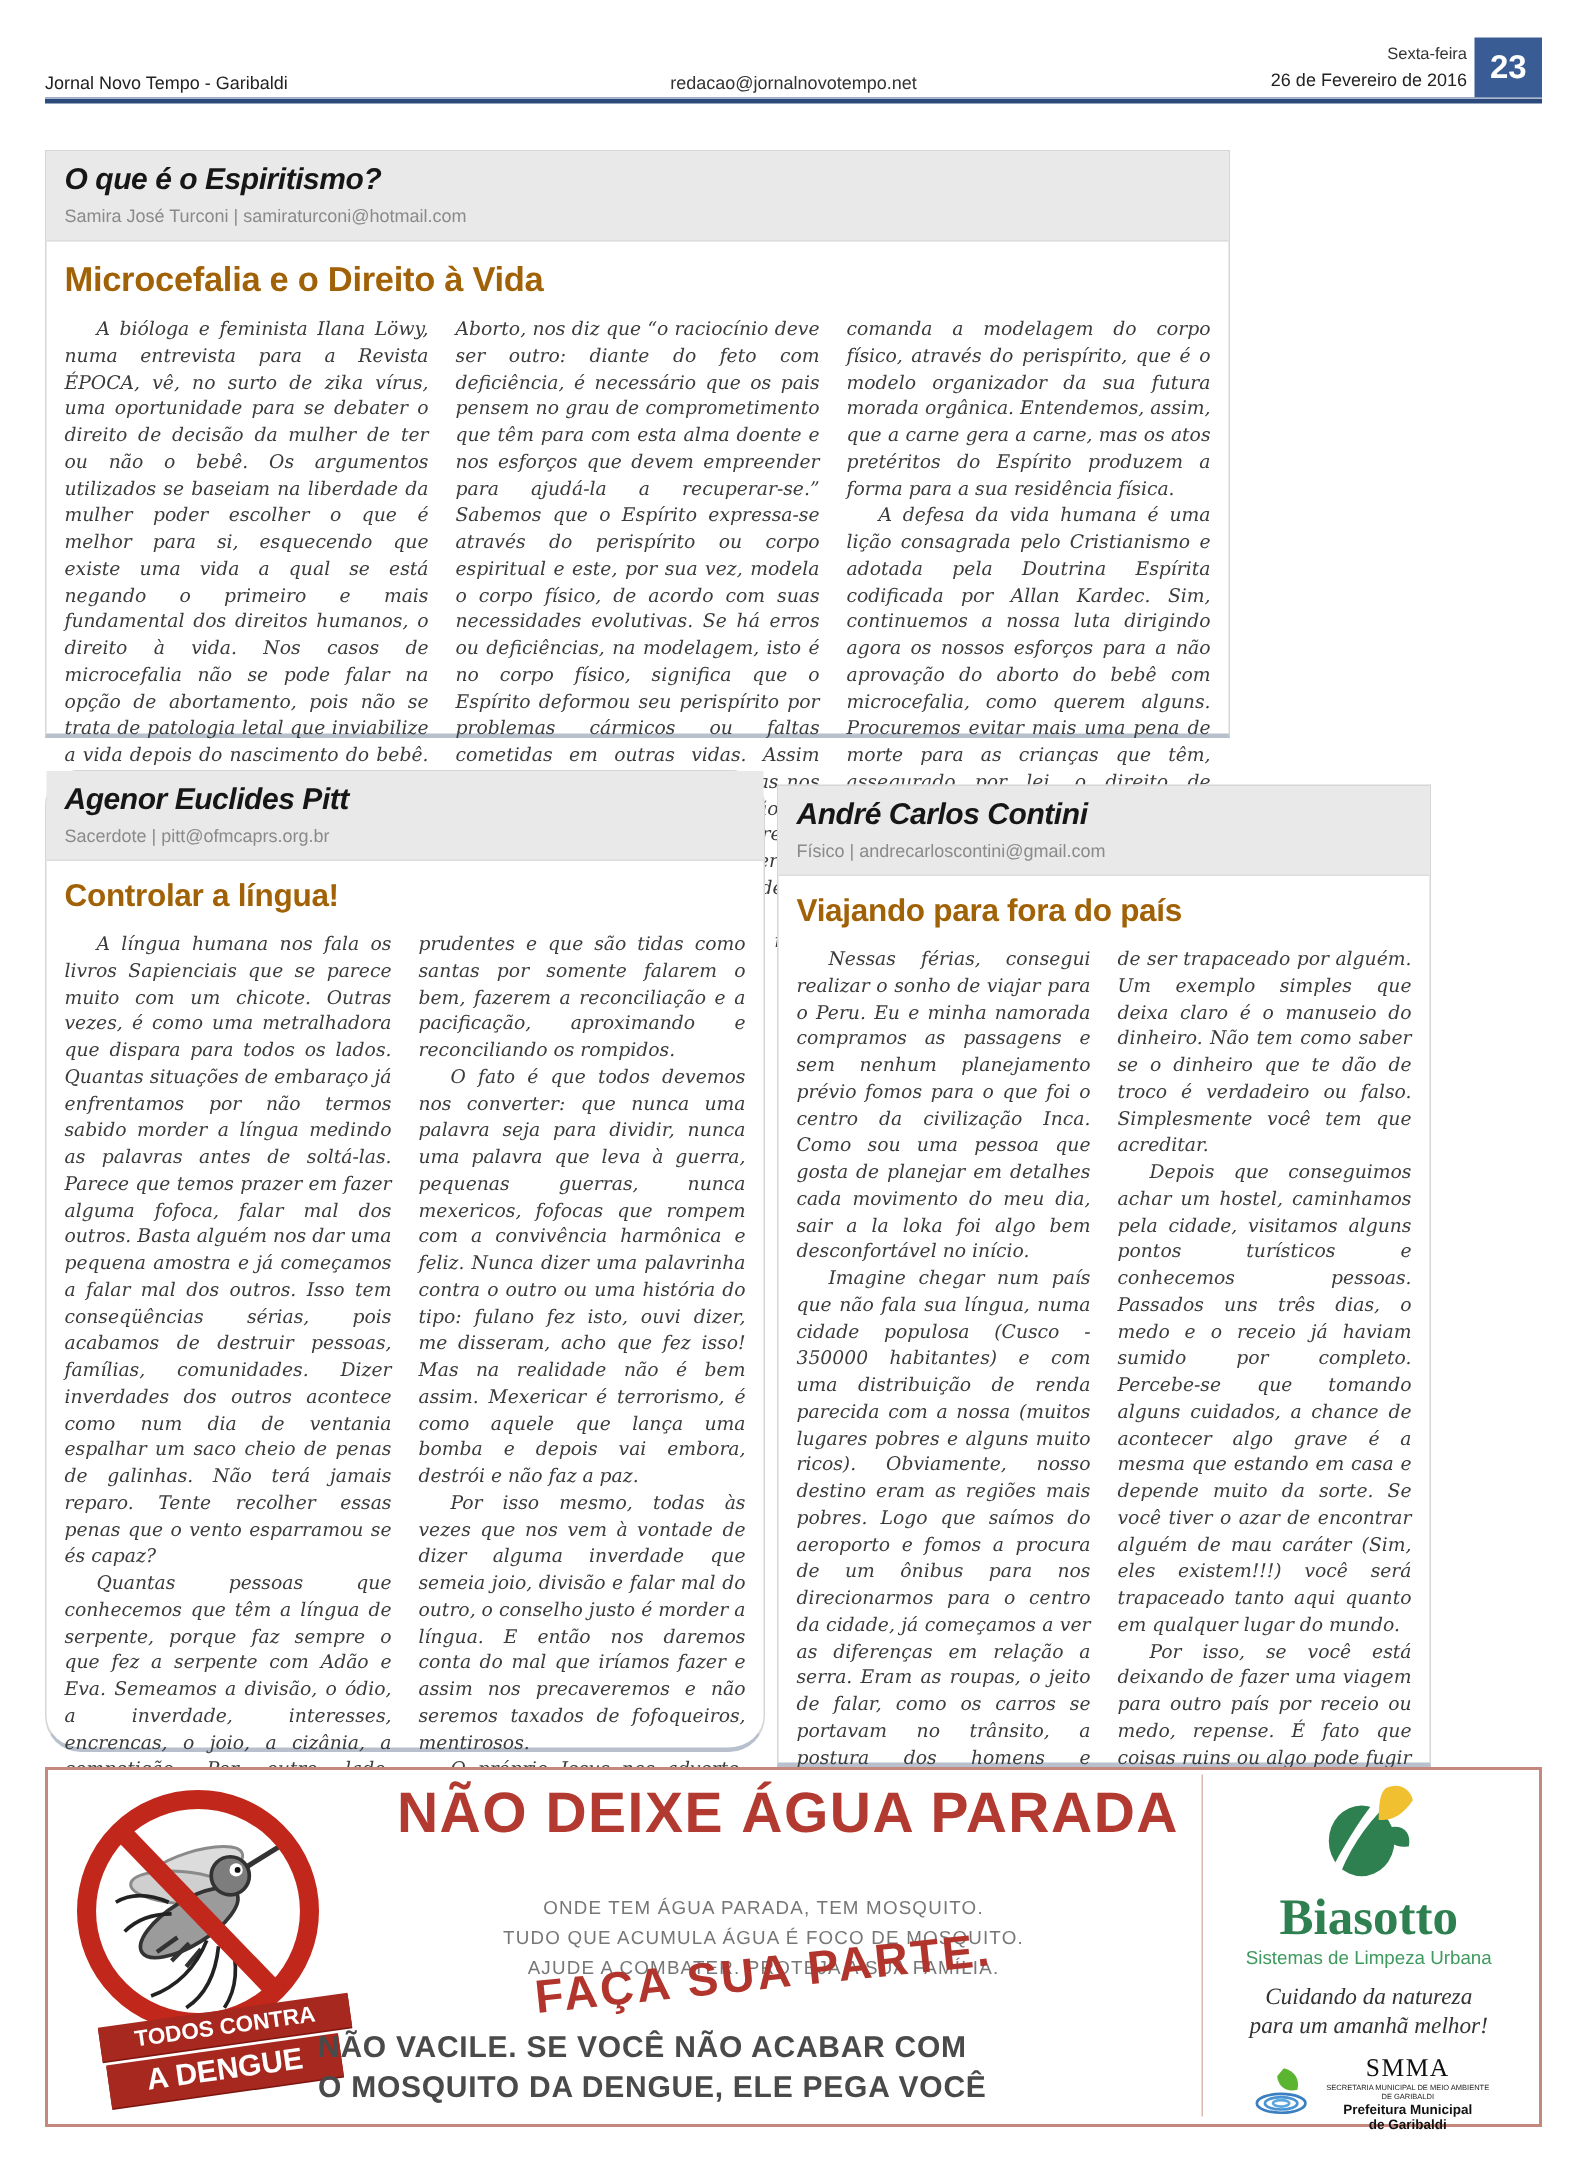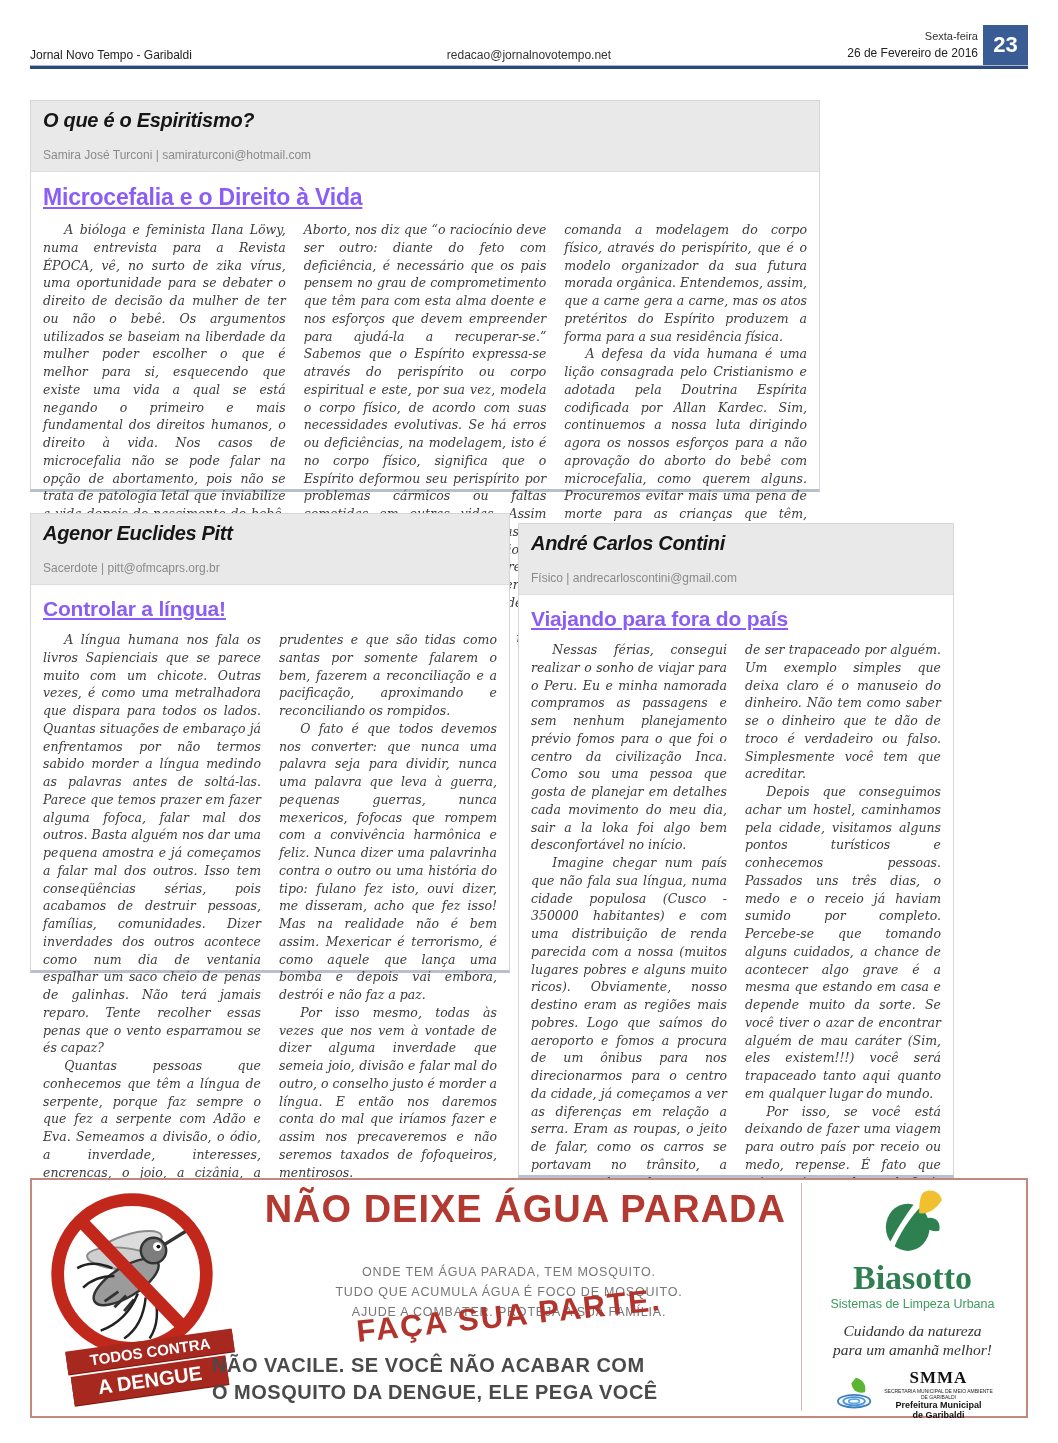--- a/index.html
+++ b/index.html
@@ -12,22 +12,22 @@
   .hdr-weekday{position:absolute;right:80px;top:30px;font-size:11px;color:#333;text-align:right;}
   .hdr-date{position:absolute;right:80px;top:46px;font-size:12px;color:#222;text-align:right;}
   .hdr-pagenum{position:absolute;right:30px;top:25px;width:45px;height:40px;background:#3a5c94;
                color:#fff;font-size:22px;font-weight:bold;display:flex;align-items:center;justify-content:center;}
   .hdr-rule{position:absolute;left:30px;right:30px;top:65px;height:3px;background:#2c4a7c;border-top:1px solid #a9b7cf;}
 
   
   .artbox{position:absolute;background:#fff;border:1px solid #d6d6d6;border-bottom:3px solid #b7c0cc;box-sizing:border-box;}
   .byline-bar{background:#e9e9e9;padding:8px 12px 9px 12px;border-bottom:1px solid #ddd;}
   .byline-title{font-size:20px;font-weight:bold;font-style:italic;color:#161616;letter-spacing:-0.3px;}
-  .byline-sub{font-size:12px;color:#8a8a8a;margin-top:16px;}
-  .headline{font-weight:bold;color:#8b5cf6;padding:12px 12px 6px 12px;letter-spacing:-0.2px;text-decoration:underline;}
+  .byline-sub{font-size:12px;color:#8a8a8a;margin-top:5px;}
+  .headline{font-weight:bold;color:#a16207;padding:12px 12px 6px 12px;letter-spacing:-0.2px;}
   .headline.h-big{font-size:23px;}
   .headline.h-med{font-size:21px;}
   .cols{display:flex;gap:18px;padding:4px 12px 10px 12px;}
   .col{flex:1;font-family:"DejaVu Serif",serif;font-style:italic;font-size:12.5px;line-height:1.42;
        color:#3b3b3b;text-align:justify;}
   .col p{margin:0;text-indent:1.7em;}
   .col.cont p:first-child{text-indent:0;}
 
   
   .adbox{position:absolute;left:30px;top:1178px;width:998px;height:240px;border:2px solid #c4897c;
@@ -46,21 +46,21 @@
   .ribbon1{left:22px;top:154px;width:168px;font-size:15px;padding:3px 0;}
   .ribbon2{left:28px;top:180px;width:156px;font-size:20px;padding:3px 0;}
 
   .sponsor{position:absolute;right:3px;top:3px;width:222px;height:228px;border-left:1px solid #d9b8ad;
            box-sizing:border-box;text-align:center;padding-top:4px;}
   .sp-name{font-family:"Liberation Serif",serif;font-weight:bold;font-size:34px;color:#2e8050;line-height:1;}
   .sp-sub{font-size:12.5px;color:#3f9a5f;margin-top:2px;}
   .sp-tag{font-family:"Liberation Serif",serif;font-style:italic;font-size:15.5px;color:#333;
           margin-top:10px;line-height:1.25;}
   .smma-row{display:flex;align-items:center;justify-content:center;gap:6px;margin-top:8px;}
-  .smma-name{font-size:17px;font-weight:bold;color:#111;font-family:"Liberation Serif",serif;letter-spacing:1px;}
+  .smma-name{font-size:17px;font-weight:normal;color:#111;font-family:"Liberation Serif",serif;letter-spacing:1px;}
   .smma-cap{font-size:5px;color:#222;line-height:1.2;max-width:110px;}
   .smma-sub{font-size:9px;font-weight:bold;color:#111;line-height:1.15;}
 </style>
 </head>
 <body>
 
 <div class="page">
 
   <div>
     <div class="hdr-name">Jornal Novo Tempo - Garibaldi</div>
@@ -86,21 +86,21 @@
           <p>Aborto, nos diz que “o raciocínio deve ser outro: diante do feto com deficiência, é necessário que os pais pensem no grau de comprometimento que têm para com esta alma doente e nos esforços que devem empreender para ajudá-la a recuperar-se.” Sabemos que o Espírito expressa-se através do perispírito ou corpo espiritual e este, por sua vez, modela o corpo físico, de acordo com suas necessidades evolutivas. Se há erros ou deficiências, na modelagem, isto é no corpo físico, significa que o Espírito deformou seu perispírito por problemas cármicos ou faltas cometidas em outras vidas. Assim como podem ocorrer deficiências nos mais diferentes órgãos, a questão não é diferente em relação ao cérebro. Desta maneira podemos entender que a genética espiritual preside a formação do corpo físico. Isto é, o Espírito, diante de uma nova reencarnação,</p>
         </div>
       <div class="col cont">
           <p>comanda a modelagem do corpo físico, através do perispírito, que é o modelo organizador da sua futura morada orgânica. Entendemos, assim, que a carne gera a carne, mas os atos pretéritos do Espírito produzem a forma para a sua residência física.</p>
           <p>A defesa da vida humana é uma lição consagrada pelo Cristianismo e adotada pela Doutrina Espírita codificada por Allan Kardec. Sim, continuemos a nossa luta dirigindo agora os nossos esforços para a não aprovação do aborto do bebê com microcefalia, como querem alguns. Procuremos evitar mais uma pena de morte para as crianças que têm, assegurado por lei, o direito de nascer.</p>
           <p>“Se aceitamos que uma mãe mate seu próprio filho, como poderemos dizer aos outros para não se matarem?” nos lembra Madre Teresa de Calcutá.</p>
         </div>
     </div>
   </div>
 
-  <div class="artbox" style="left:30px;top:513px;width:480px;height:460px;">
+  <div class="artbox" style="left:30px;top:513px;width:480px;height:655px;border-radius:24px;">
     <div class="byline-bar">
       <div class="byline-title">Agenor Euclides Pitt</div>
       <div class="byline-sub">Sacerdote  |  pitt@ofmcaprs.org.br</div>
     </div>
     <div class="headline h-med">Controlar a língua!</div>
     <div class="cols">
       <div class="col">
           <p>A língua humana nos fala os livros Sapienciais que se parece muito com um chicote. Outras vezes, é como uma metralhadora que dispara para todos os lados. Quantas situações de embaraço já enfrentamos por não termos sabido morder a língua medindo as palavras antes de soltá-las. Parece que temos prazer em fazer alguma fofoca, falar mal dos outros. Basta alguém nos dar uma pequena amostra e já começamos a falar mal dos outros. Isso tem conseqüências sérias, pois acabamos de destruir pessoas, famílias, comunidades. Dizer inverdades dos outros acontece como num dia de ventania espalhar um saco cheio de penas de galinhas. Não terá jamais reparo. Tente recolher essas penas que o vento esparramou se és capaz?</p>
           <p>Quantas pessoas que conhecemos que têm a língua de serpente, porque faz sempre o que fez a serpente com Adão e Eva. Semeamos a divisão, o ódio, a inverdade, interesses, encrencas, o joio, a cizânia, a competição. Por outro lado, conhecemos a fama de pessoas justas,</p>
         </div>

